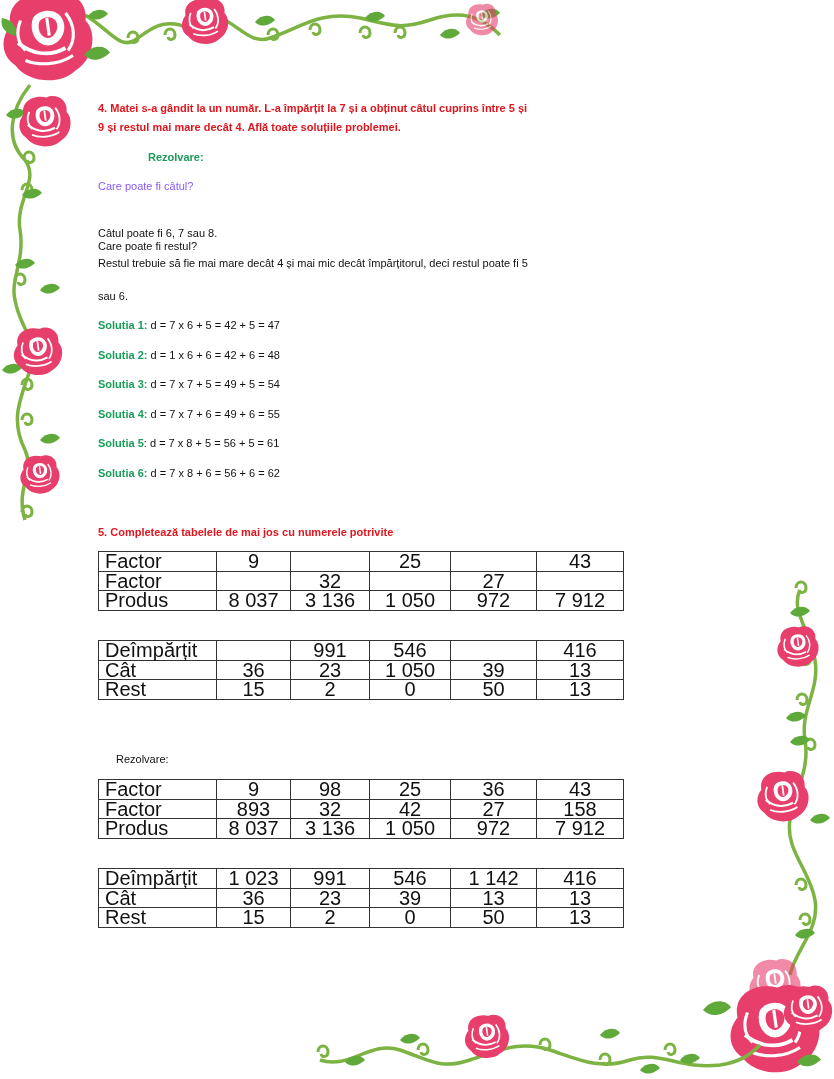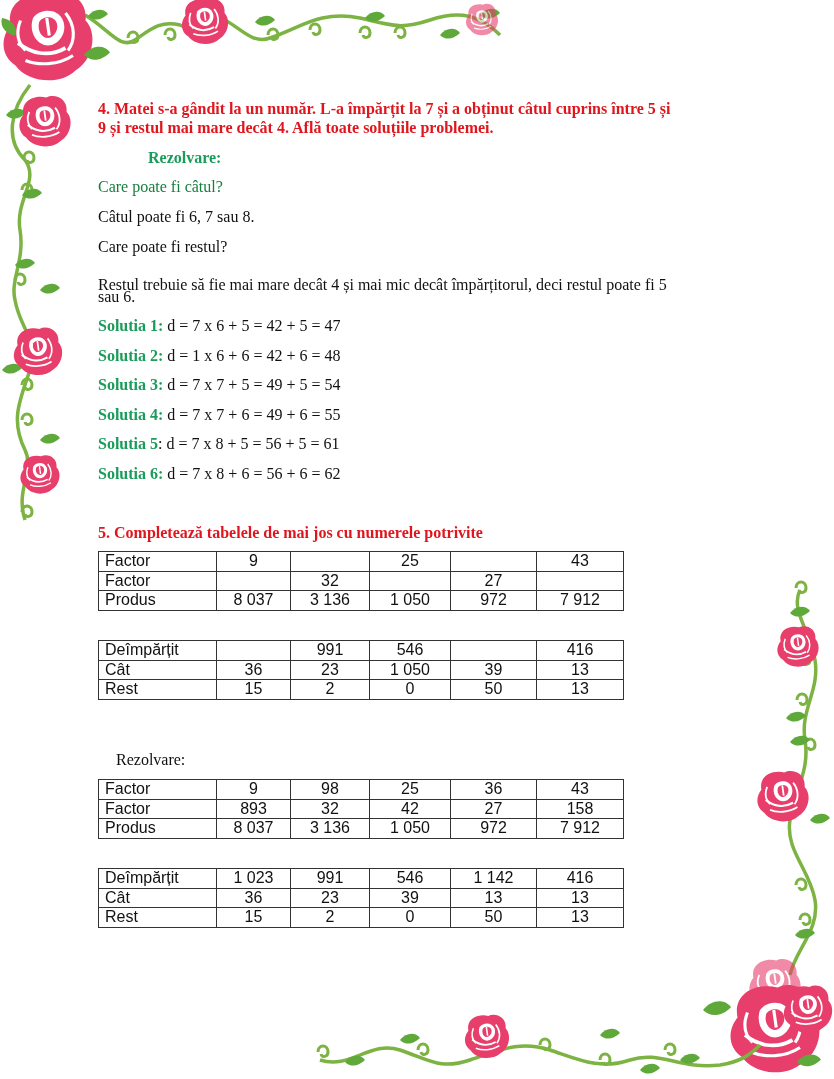--- a/index.html
+++ b/index.html
@@ -1,23 +1,23 @@
 <!DOCTYPE html>
 <html><head>
 <meta charset="utf-8">
 <style>
   html, body { margin: 0; padding: 0; background: #ffffff; }
   body { width: 834px; height: 1079px; position: relative; overflow: hidden;
          font-family: "Liberation Sans", sans-serif; color: #111; }
   .deco { position: absolute; left: 0; top: 0; width: 834px; height: 1079px; pointer-events: none; }
-  .txt { position: absolute; left: 98px; font-size: 16px; line-height: 19px; white-space: nowrap; font-family: Liberation Serif, serif; }
+  .txt { position: absolute; left: 98px; font-size: 11px; line-height: 19px; white-space: nowrap; }
   .red { color: #e0161e; font-weight: bold; }
   .green { color: #1a9c5a; font-weight: bold; }
-  .orange { color: #15803d; }
-  table.grid { position: absolute; left: 98px; border-collapse: collapse; font-size: 16px; }
+  .orange { color: #8b5cf6; }
+  table.grid { position: absolute; left: 98px; border-collapse: collapse; font-size: 20px; }
   table.grid td { border: 1px solid #333; height: 18.5px; line-height: 18px; padding: 0 0 0 6px; }
   table.grid td.lbl { width: 111px; text-align: left; }
   table.grid td.v { text-align: center; padding: 0; }
   table.grid td.c1 { width: 73px; }
   table.grid td.c2 { width: 78px; }
   table.grid td.c3 { width: 80px; }
   table.grid td.c4 { width: 85px; }
   table.grid td.c5 { width: 86px; }
 </style>
 </head>
@@ -141,23 +141,23 @@
   </g>
   <g>
       <use href="#rose" transform="translate(487,1037) scale(0.62)"></use>
     </g>
 </svg>
 
 <div class="txt red" style="top:99px;">4. Matei s-a gândit la un număr. L-a împărțit la 7 și a obținut câtul cuprins între 5 și</div>
 <div class="txt red" style="top:118px;">9 și restul mai mare decât 4. Află toate soluțiile problemei.</div>
 <div class="txt green" style="top:148px; left:148px;">Rezolvare:</div>
 <div class="txt orange" style="top:177px;">Care poate fi câtul?</div>
-<div class="txt" style="top:207px;">Câtul poate fi 6, 7 sau 8.</div>
+<div class="txt" style="top:224px;">Câtul poate fi 6, 7 sau 8.</div>
 <div class="txt" style="top:237px;">Care poate fi restul?</div>
-<div class="txt" style="top:275px;">Restul trebuie să fie mai mare decât 4 și mai mic decât împărțitorul, deci restul poate fi 5</div>
+<div class="txt" style="top:254px;">Restul trebuie să fie mai mare decât 4 și mai mic decât împărțitorul, deci restul poate fi 5</div>
 <div class="txt" style="top:287px;">sau 6.</div>
 
 <div class="txt" style="top:316px;text-align:center;"><span class="green">Solutia 1:</span><span> d = 7 x 6 + 5 = 42 + 5 = 47</span></div>
 <div class="txt" style="top:346px;"><span class="green">Solutia 2:</span><span> d = 1 x 6 + 6 = 42 + 6 = 48</span></div>
 <div class="txt" style="top:375px;"><span class="green">Solutia 3:</span><span> d = 7 x 7 + 5 = 49 + 5 = 54</span></div>
 <div class="txt" style="top:405px;"><span class="green">Solutia 4:</span><span> d = 7 x 7 + 6 = 49 + 6 = 55</span></div>
 <div class="txt" style="top:434px;"><span class="green">Solutia 5</span><span>: d = 7 x 8 + 5 = 56 + 5 = 61</span></div>
 <div class="txt" style="top:464px;"><span class="green">Solutia 6:</span><span> d = 7 x 8 + 6 = 56 + 6 = 62</span></div>
 
 <div class="txt red" style="top:523px;">5. Completează tabelele de mai jos cu numerele potrivite</div>

